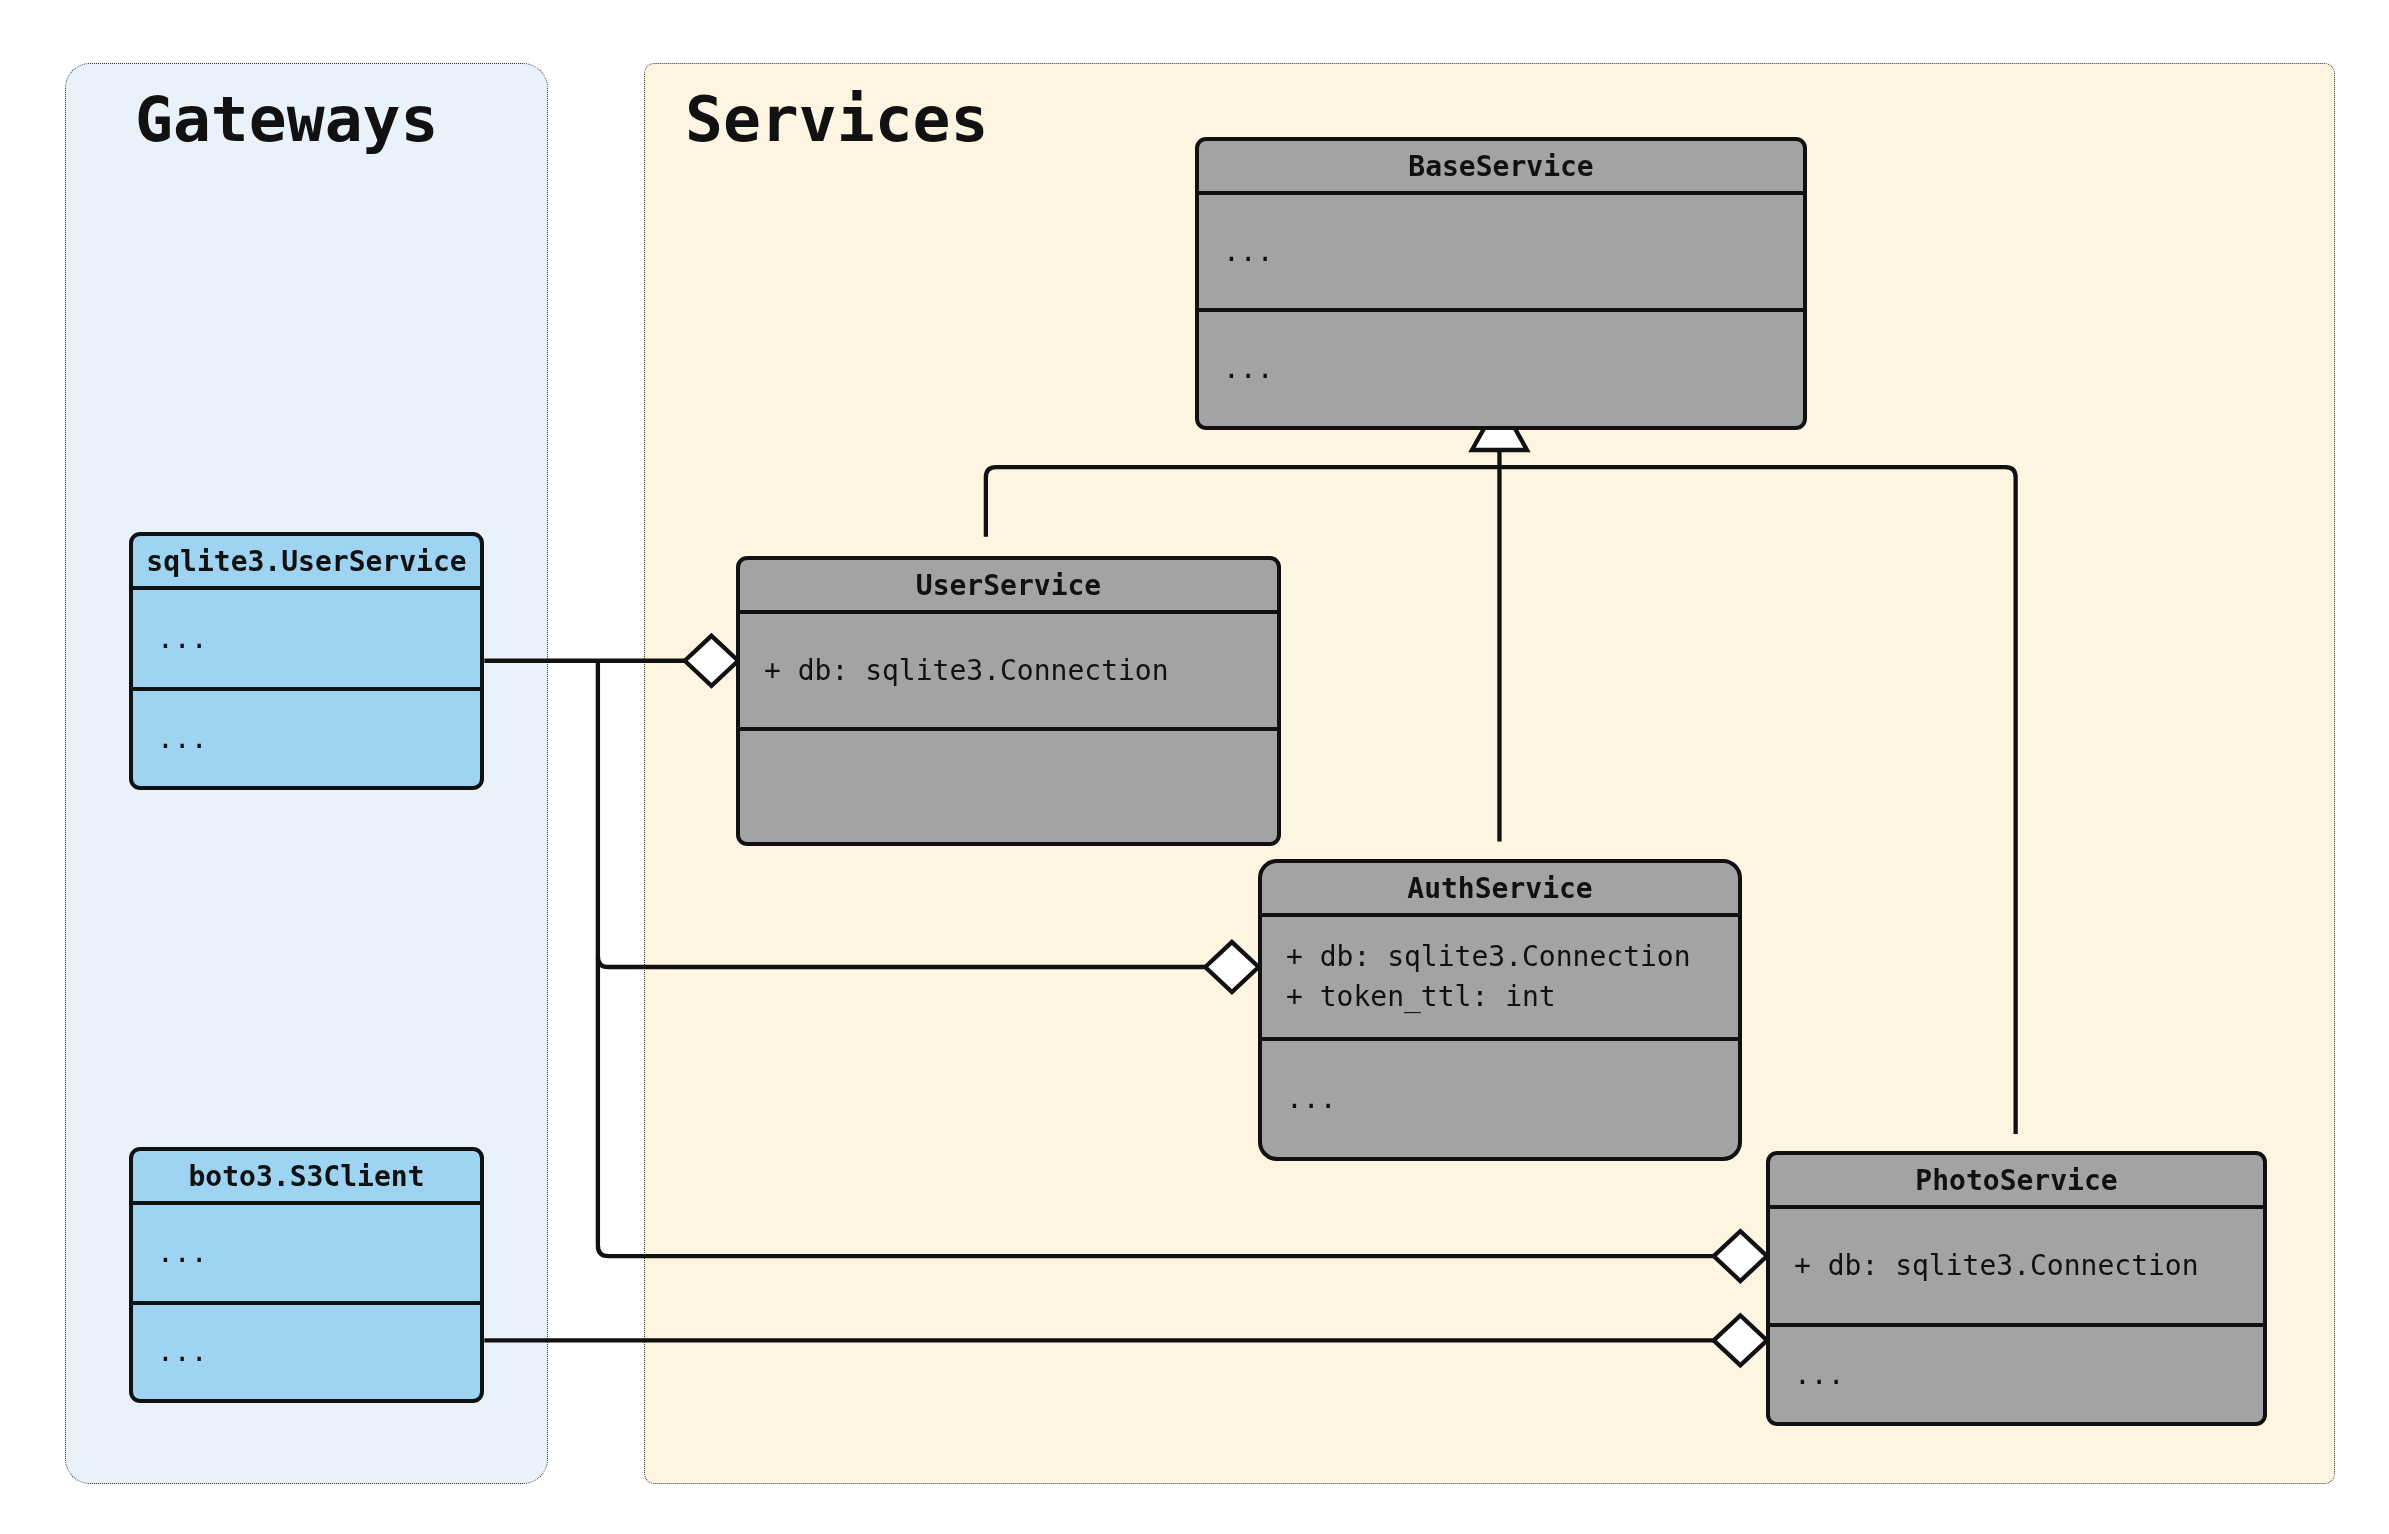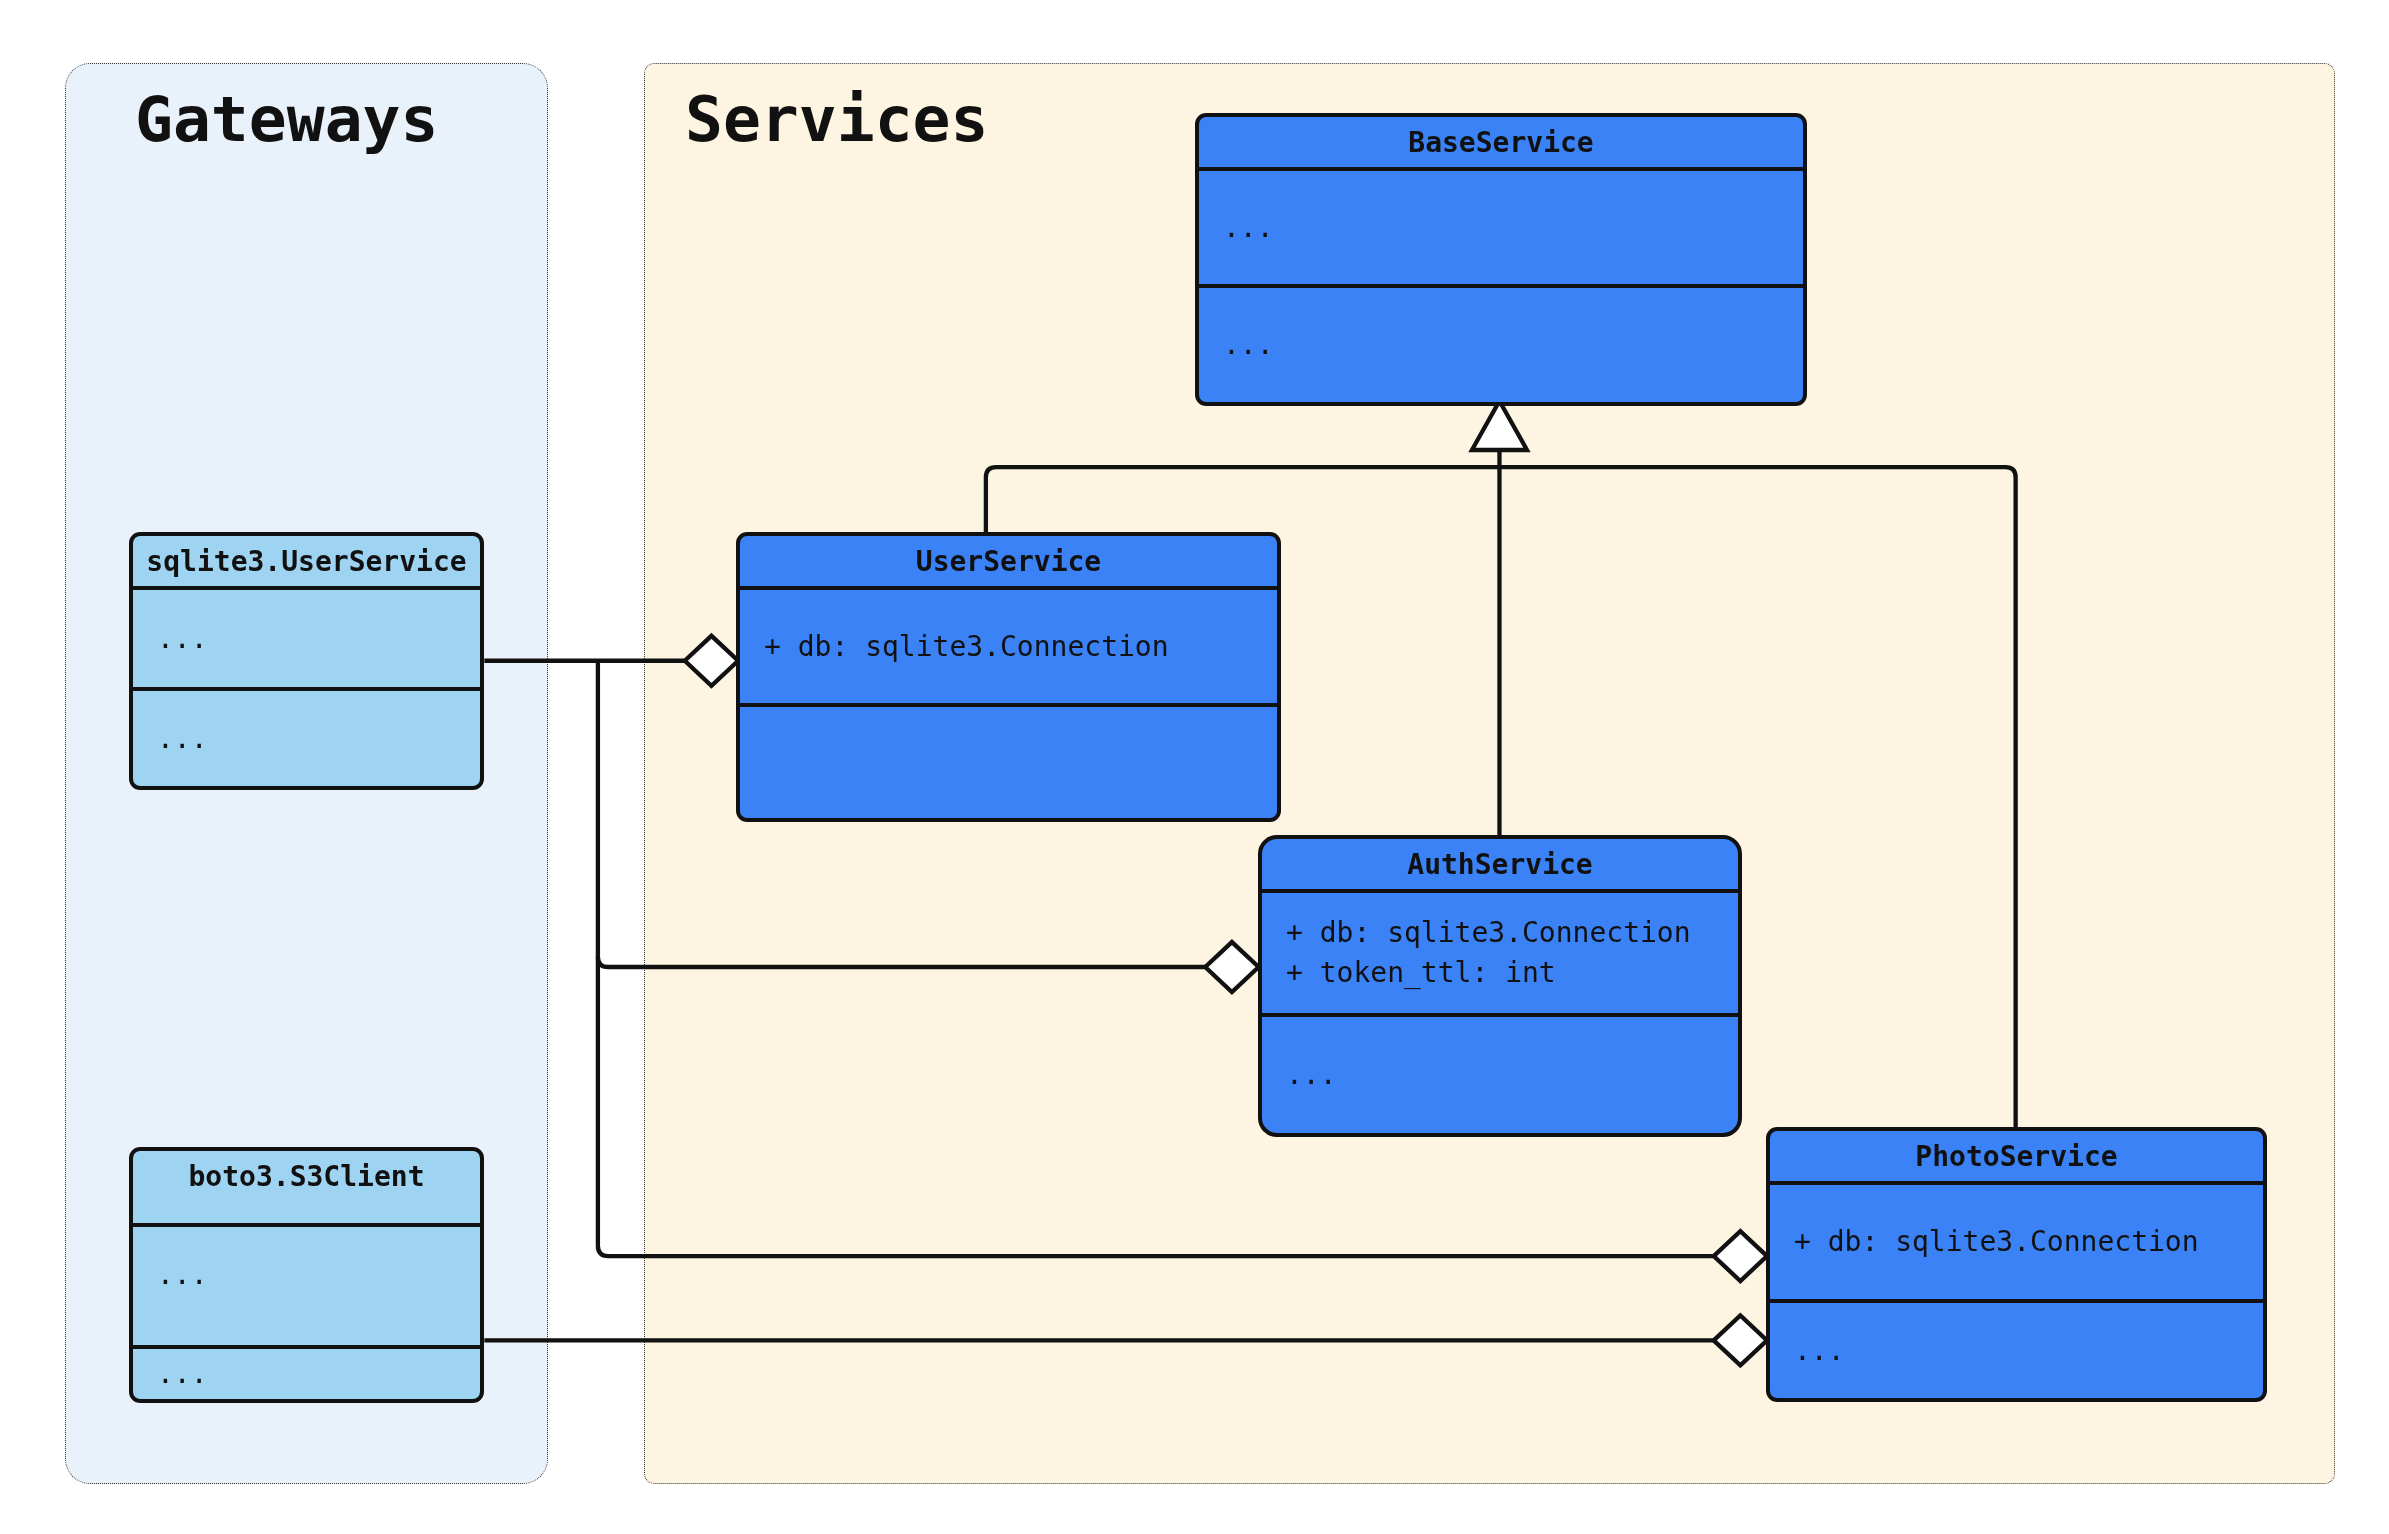--- a/index.html
+++ b/index.html
@@ -50,21 +50,21 @@
     position: absolute;
     border: 4.3px solid #111;
     border-radius: 11.2px;
     box-sizing: border-box;
     display: flex;
     flex-direction: column;
     overflow: hidden;
     z-index: 3;
   }
   .class-box.blue   { background: #9ED3F2; }
-  .class-box.yellow { background: #3b82f6; }
+  .class-box.yellow { background: #a3a3a3; margin-top: 24px; }
 
   .box-title {
     flex: 0 0 50px;
     display: flex;
     align-items: center;
     justify-content: center;
     font-size: 28px;
     font-weight: bold;
     white-space: nowrap;
   }
@@ -111,21 +111,21 @@
     <polygon points="1992,1460 2023,1431 2054,1460 2023,1489" fill="#ffffff" stroke="#111" stroke-width="5"></polygon>
     <polygon points="1992,1558 2023,1529 2054,1558 2023,1587" fill="#ffffff" stroke="#111" stroke-width="5"></polygon>
   </svg>
 
   <div class="class-box blue" style="left:129px; top:532px; width:355px; height:258px;">
     <div class="box-title">sqlite3.UserService</div>
     <div class="box-section" style="flex:0 0 97px;">...</div>
     <div class="box-section grow">...</div>
   </div>
 
-  <div class="class-box blue" style="left:129px; top:1147px; width:355px; height:256px;gap:22px;">
+  <div class="class-box blue" style="left:129px; top:1147px; width:355px; height:256px;">
     <div class="box-title">boto3.S3Client</div>
     <div class="box-section" style="flex:0 0 96px;">...</div>
     <div class="box-section grow">...</div>
   </div>
 
   <div class="class-box yellow" style="left:1195px; top:113px; width:612px; height:293px;">
     <div class="box-title">BaseService</div>
     <div class="box-section" style="flex:0 0 113px;">...</div>
     <div class="box-section grow">...</div>
   </div>

